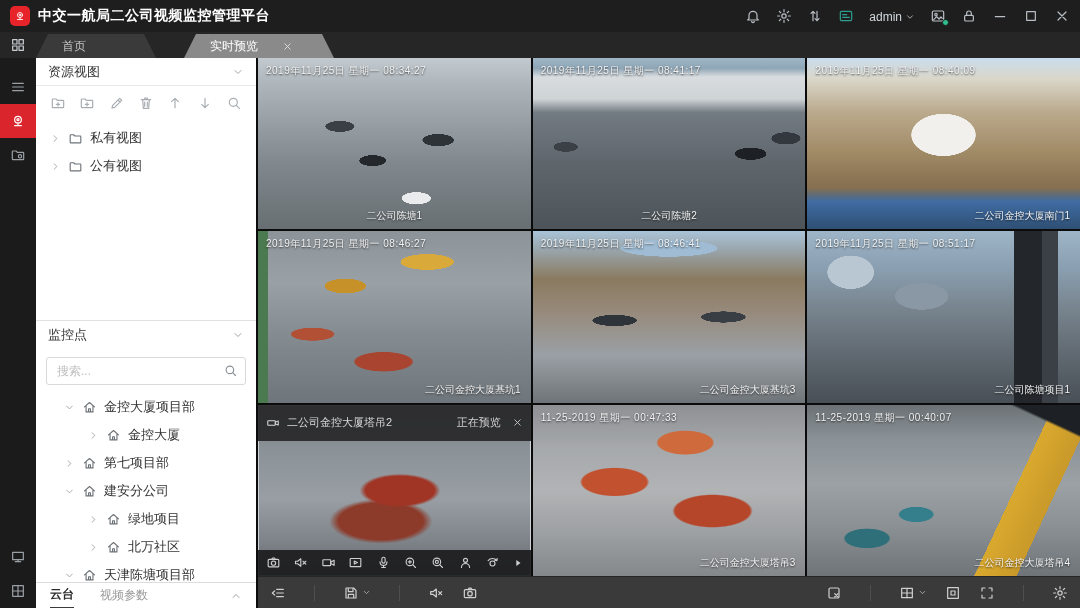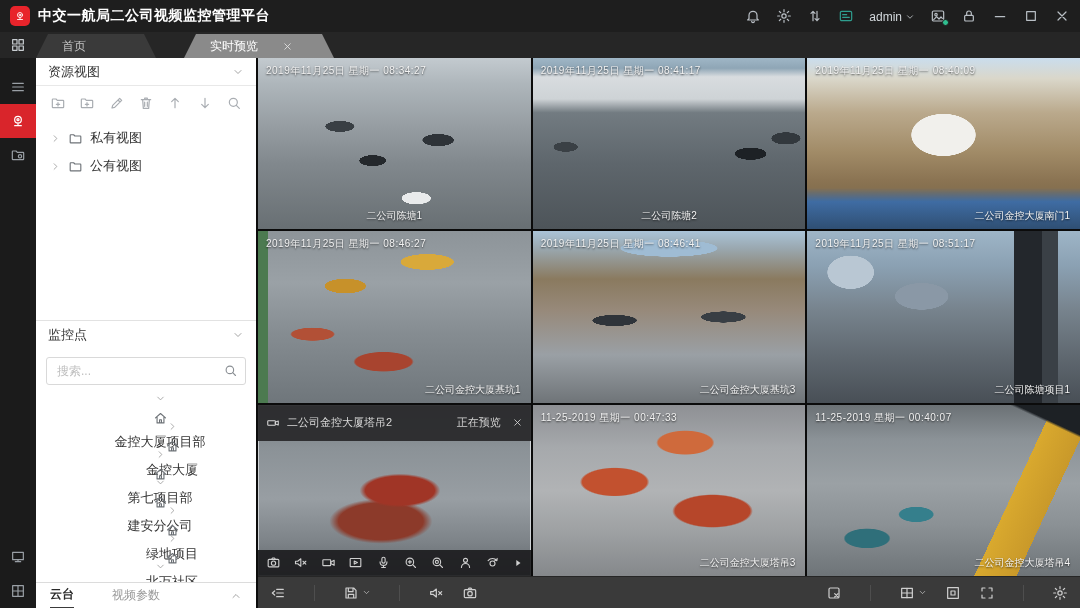--- a/index.html
+++ b/index.html
@@ -55,23 +55,23 @@
   .trow.lv1{padding-left:38px;}
   .res-section{flex:0 0 auto;}
   .res-section .tree{height:200px;}
   .mon-section{flex:1;display:flex;flex-direction:column;min-height:0;border-top:1px solid #e2e2e2;}
   .search-wrap{margin:8px 10px;position:relative;flex:0 0 auto;}
   .search-wrap input{width:100%;height:28px;border:1px solid #d9d9d9;border-radius:3px;padding:0 30px 0 10px;
     font-size:12px;color:#333;outline:none;font-family:inherit;background:#fff;}
   .search-wrap input::placeholder{color:#bfbfbf;}
   .search-wrap .sico{position:absolute;right:8px;top:6px;color:#8a8f94;width:15px;height:15px;cursor:pointer;}
   .mon-tree{overflow:hidden;}
-  .mon-tree .trow{padding-left:28px;flex-direction:column;}
+  .mon-tree .trow{padding-left:28px;}
   .mon-tree .trow.lv1{padding-left:52px;}
-  .side-tabs{height:26px;border-top:1px solid #dcdcdc;display:flex;align-items:center;padding:0 14px;gap:38px;flex:0 0 26px;font-size:12px;}
+  .side-tabs{height:26px;border-top:1px solid #dcdcdc;display:flex;align-items:center;padding:0 14px;gap:26px;flex:0 0 26px;font-size:12px;}
   .stab{color:#9a9a9a;height:26px;display:flex;align-items:center;cursor:pointer;}
   .stab.active{color:#2b2b2b;border-bottom:2px solid #3a3a3a;font-weight:bold;}
   .side-tabs .chev{margin-left:auto;color:#9a9a9a;width:12px;height:12px;cursor:pointer;}
 
   
   .content{flex:1;display:flex;flex-direction:column;min-width:0;}
   .grid{flex:1;display:grid;grid-template-columns:repeat(3,1fr);grid-template-rows:repeat(3,1fr);gap:2px;background:#0b0b0b;min-height:0;}
   .cell{position:relative;overflow:hidden;cursor:pointer;}
   .cell .ts{position:absolute;top:6px;left:8px;font-size:10px;color:#f2f2f2;text-shadow:0 1px 2px rgba(0,0,0,.7);letter-spacing:.5px;}
   .cell .lbl{position:absolute;bottom:6px;font-size:10px;color:#f5f5f5;text-shadow:0 1px 2px rgba(0,0,0,.7);}

